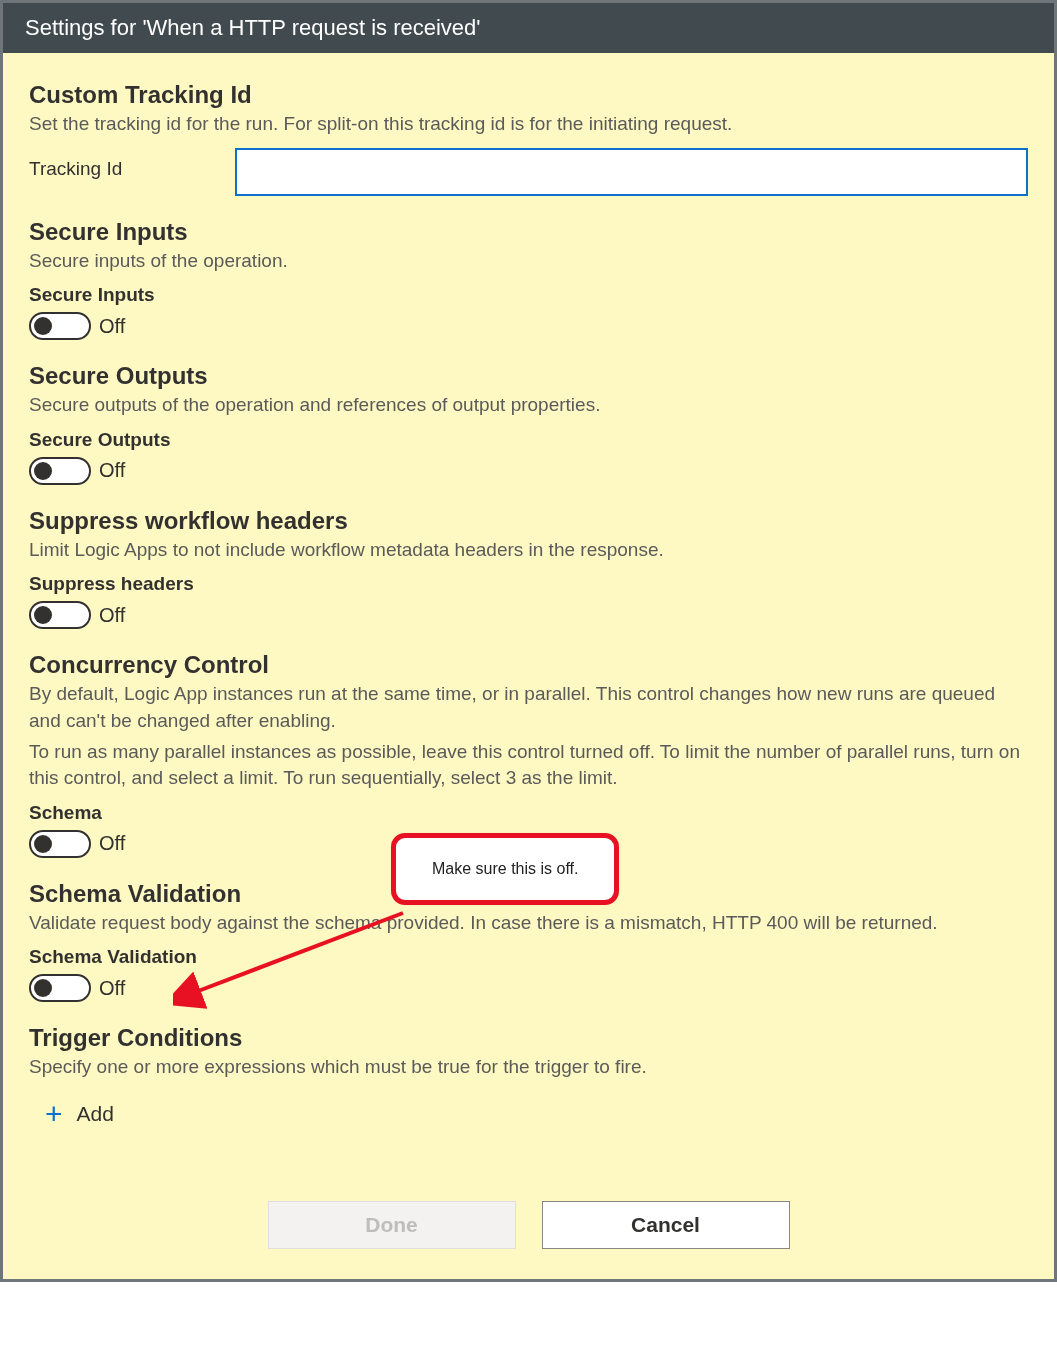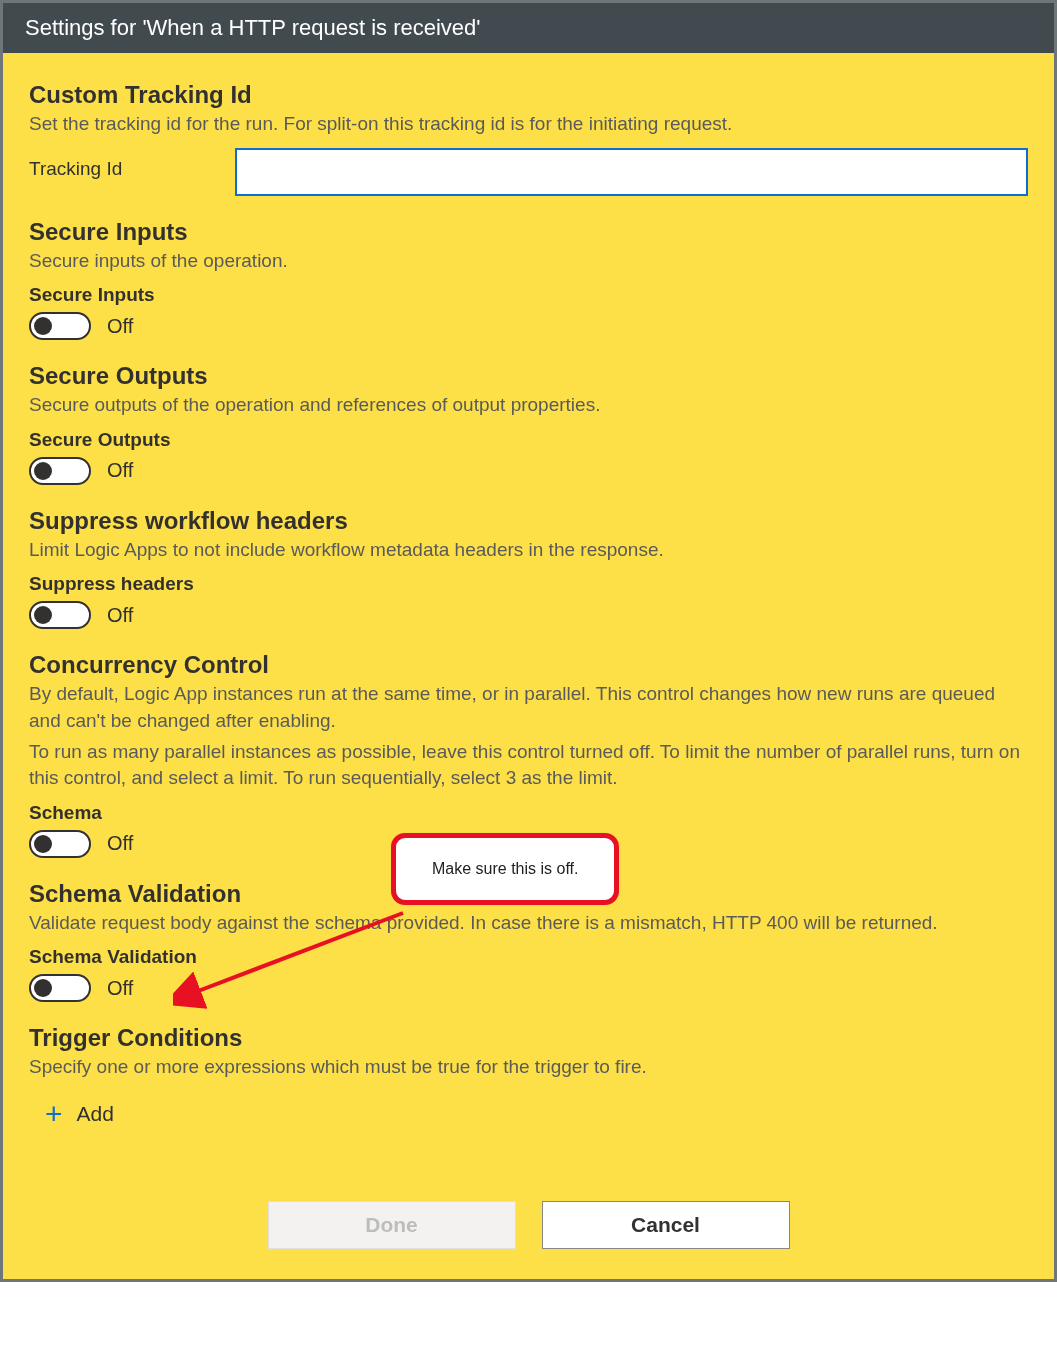--- a/index.html
+++ b/index.html
@@ -5,21 +5,21 @@
   * { box-sizing: border-box; }
   body {
     margin: 0;
     font-family: "Segoe UI", Arial, sans-serif;
     background: #fff;
     color: #323130;
   }
   .dialog {
     width: 1057px;
     border: 3px solid #6e7679;
-    background: #fde047;
+    background: #fef9c3;
     position: relative;
   }
   .dialog-header {
     background: #414a4f;
     color: #fff;
     padding: 12px 22px;
     font-size: 22px;
     font-weight: 400;
   }
   .content {
@@ -63,21 +63,21 @@
   }
   .toggle-label {
     font-size: 19px;
     font-weight: 600;
     color: #323130;
     margin-bottom: 6px;
   }
   .toggle-row {
     display: flex;
     align-items: center;
-    gap: 16px;
+    gap: 8px;
   }
   .toggle {
     width: 62px;
     height: 28px;
     border: 2px solid #323130;
     border-radius: 14px;
     position: relative;
     background: #fff;
     cursor: pointer;
     flex-shrink: 0;

